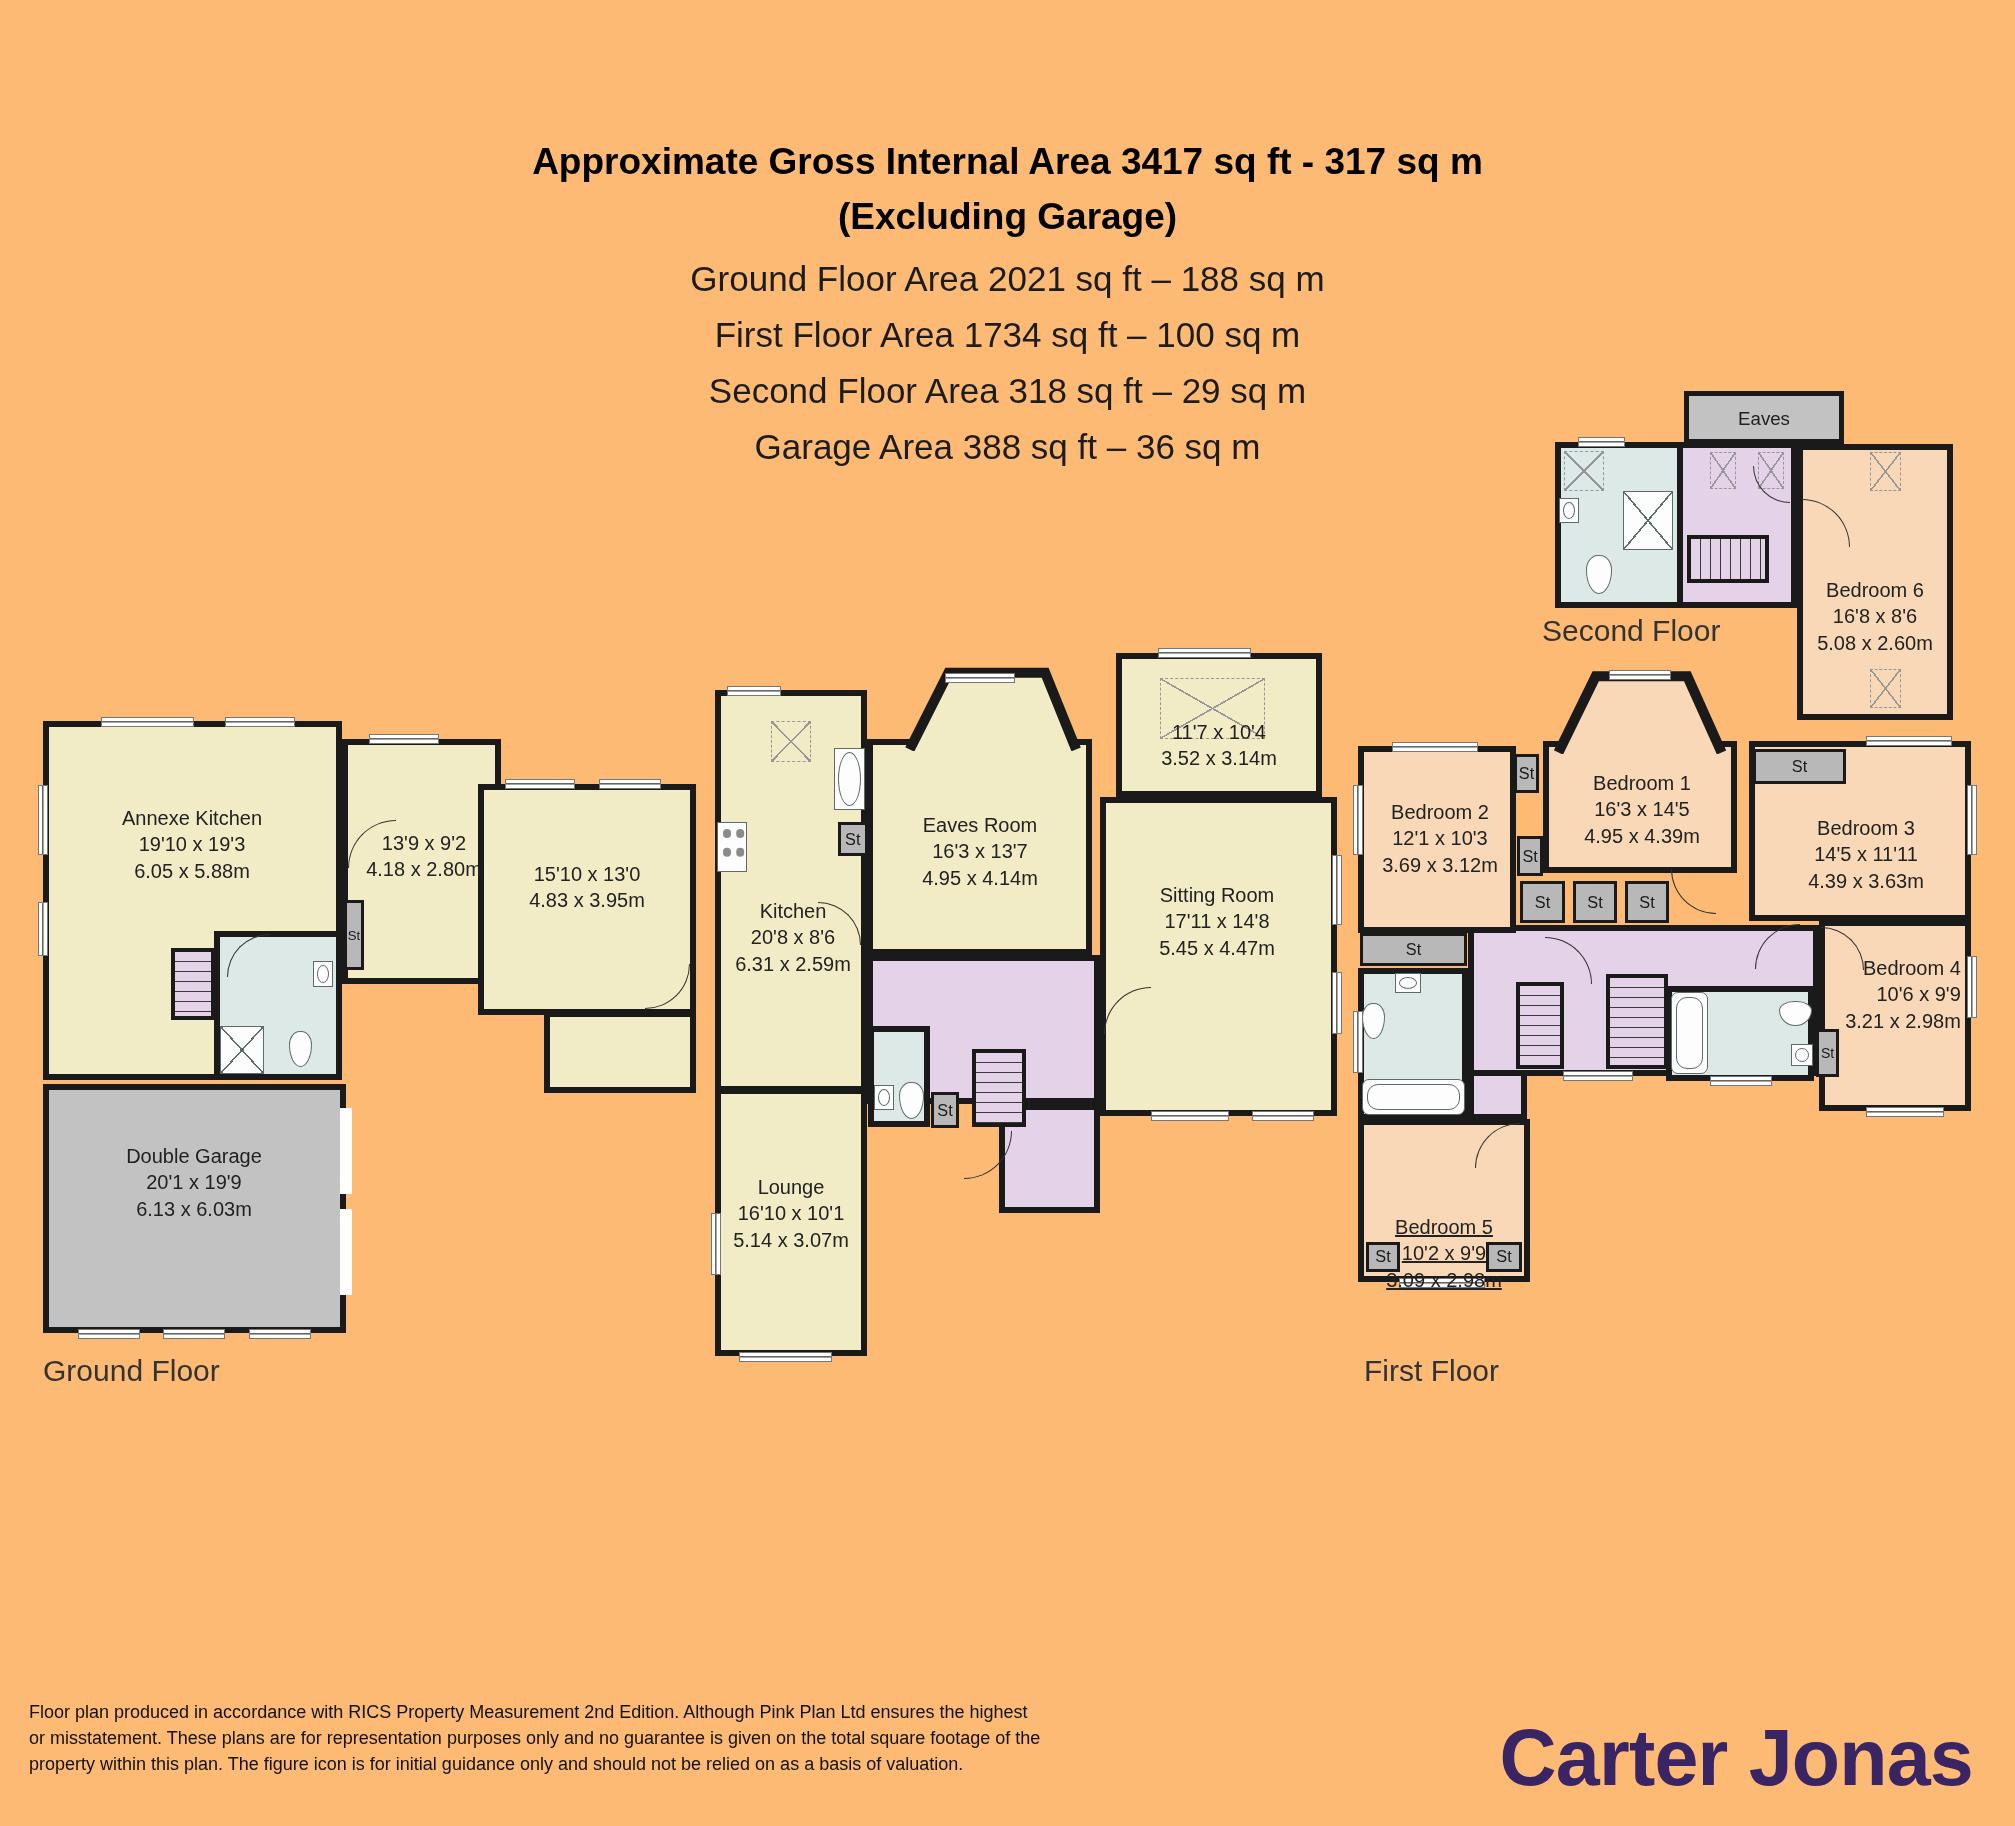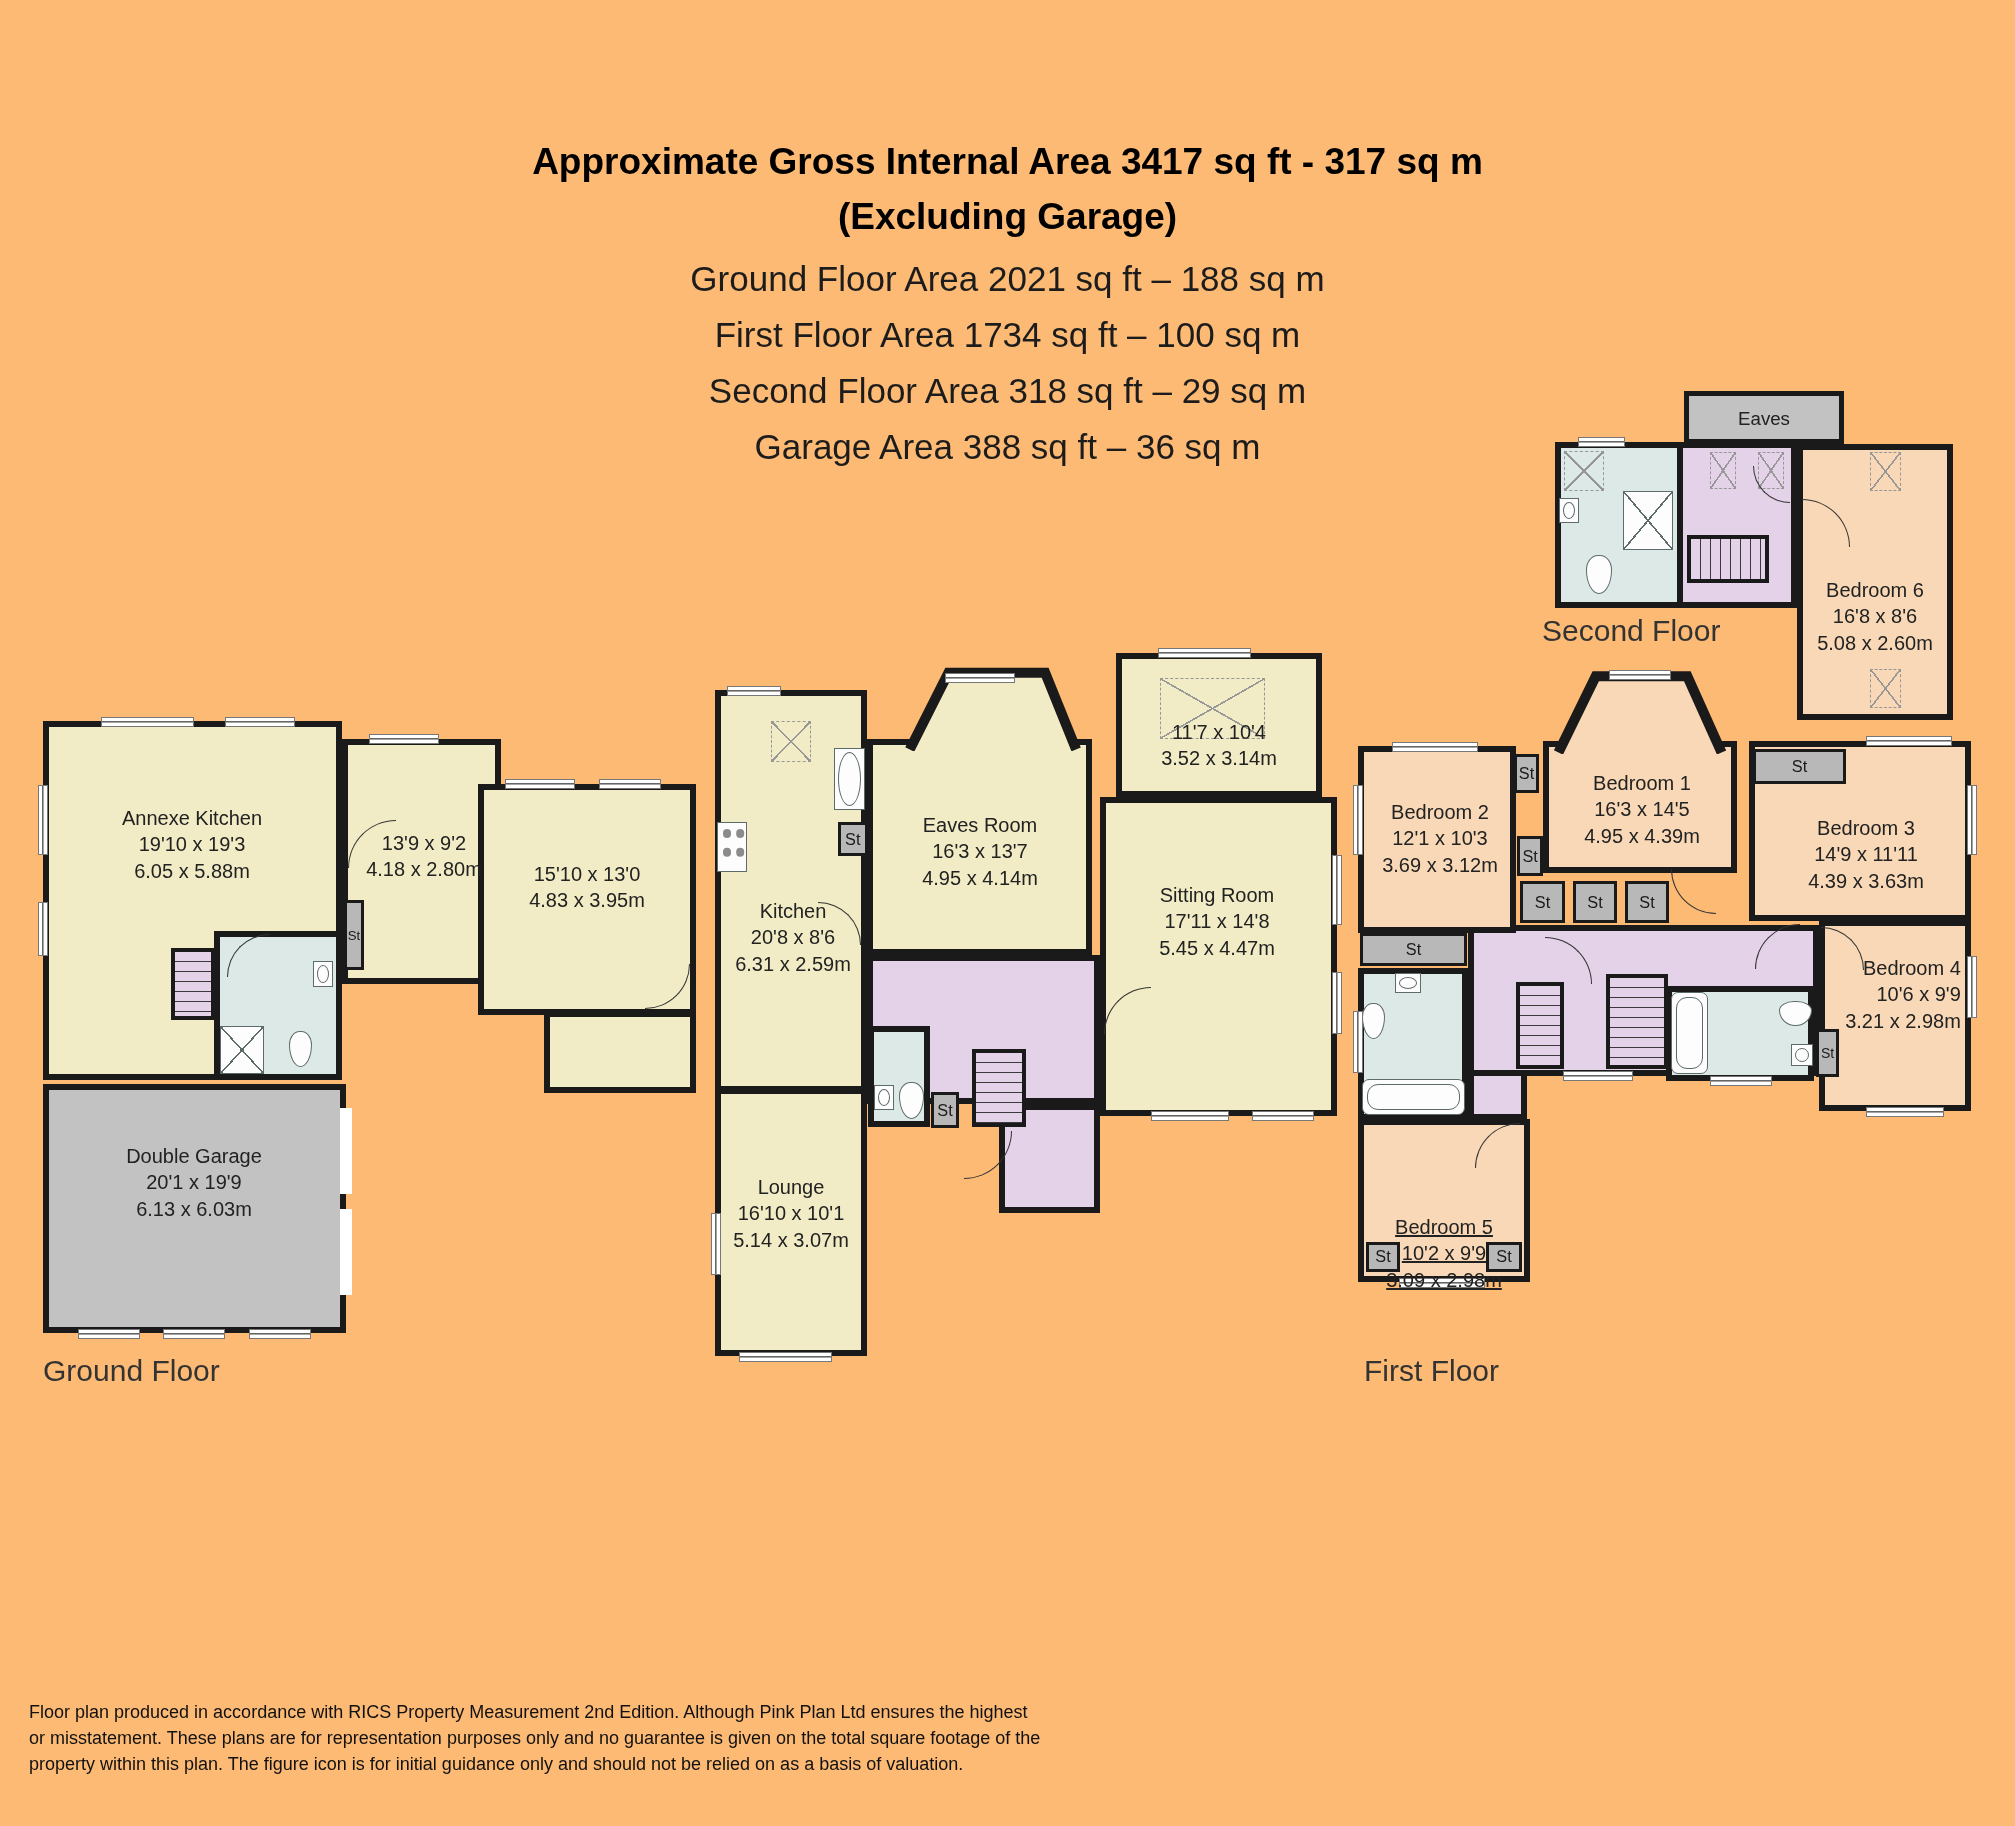--- a/index.html
+++ b/index.html
@@ -238,21 +238,21 @@
     <div>12'1 x 10'3</div>
     <div>3.69 x 3.12m</div>
   </div>
   <div class="rlabel" style="left:1642px;top:770px;">
     <div>Bedroom 1</div>
     <div>16'3 x 14'5</div>
     <div>4.95 x 4.39m</div>
   </div>
   <div class="rlabel" style="left:1866px;top:815px;">
     <div>Bedroom 3</div>
-    <div>14'9 x 11'11</div>
+    <div>14'5 x 11'11</div>
     <div>4.39 x 3.63m</div>
   </div>
   <div class="rlabel" style="left:1903px;top:955px;text-align:right;">
     <div>Bedroom 4</div>
     <div>10'6 x 9'9</div>
     <div>3.21 x 2.98m</div>
   </div>
   <div class="rlabel" style="left:1444px;top:1214px;text-decoration:underline;">
     <div>Bedroom 5</div>
     <div>10'2 x 9'9</div>
@@ -287,15 +287,16 @@
     <div>16'8 x 8'6</div>
     <div>5.08 x 2.60m</div>
   </div>
   <div class="floorlabel" style="left:1542px;top:614px;">Second Floor</div>
 
   <div class="disc" style="top:1699px;">
     <div>Floor plan produced in accordance with RICS Property Measurement 2nd Edition. Although Pink Plan Ltd ensures the highest</div>
     <div>or misstatement. These plans are for representation purposes only and no guarantee is given on the total square footage of the</div>
     <div>property within this plan. The figure icon is for initial guidance only and should not be relied on as a basis of valuation.</div>
   </div>
+  <div id="brand">Carter Jonas</div>
 
 </div>
 
 
 </body></html>

